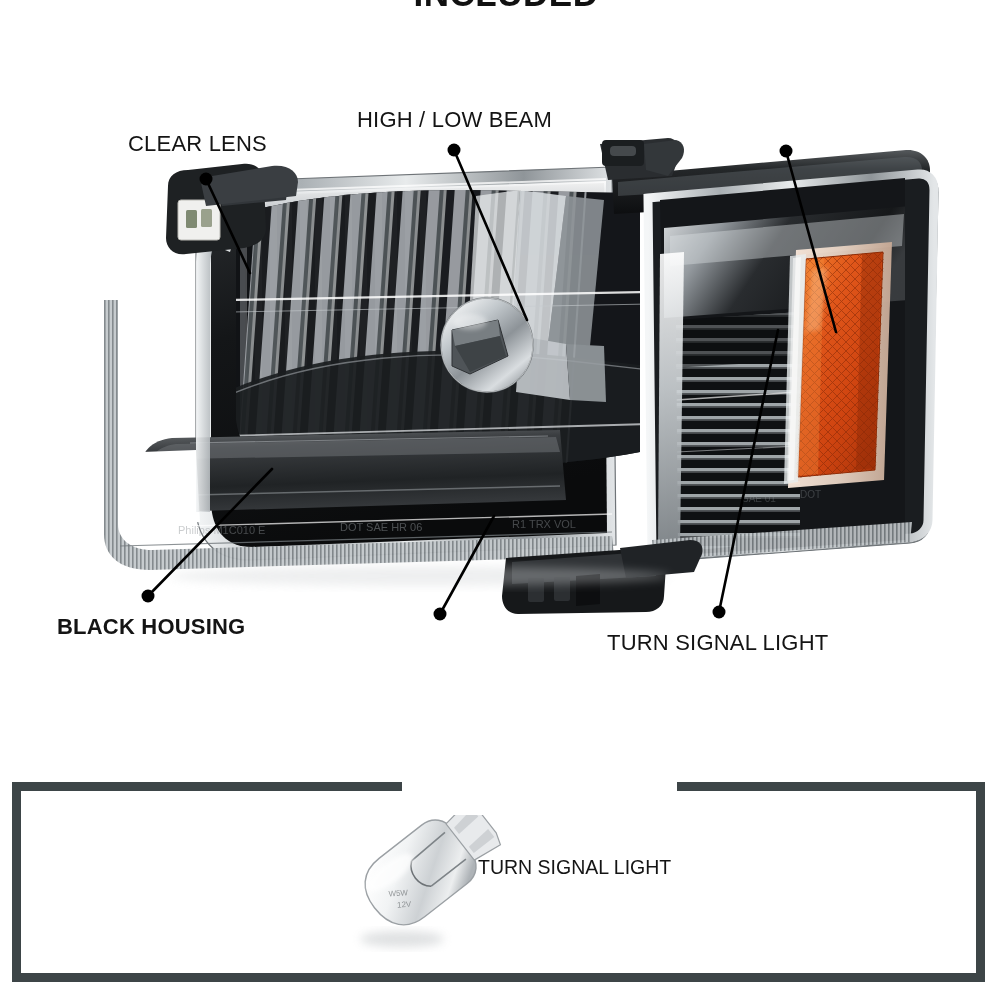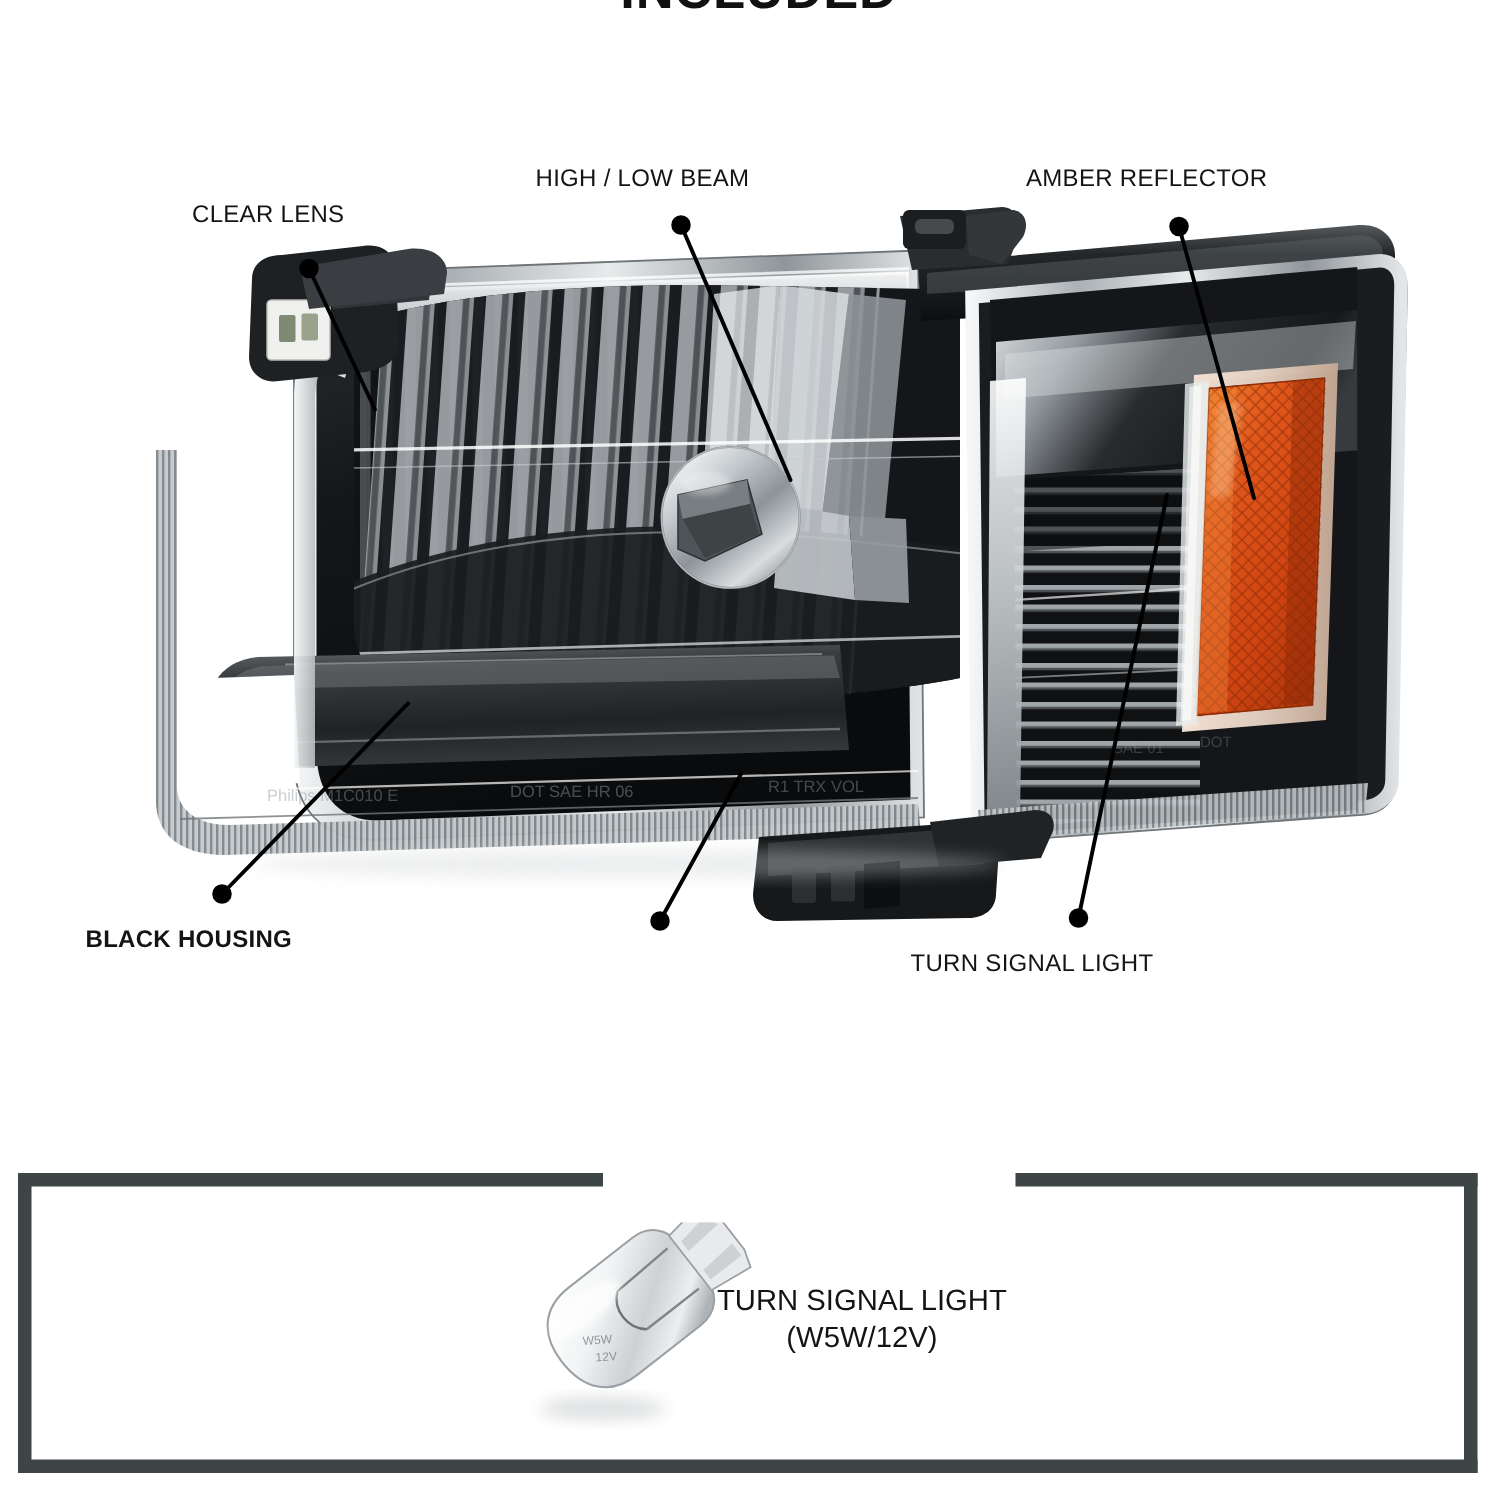--- a/index.html
+++ b/index.html
@@ -23,21 +23,21 @@
   }
   .diagram-svg {
     position: absolute;
     left: 0; top: 0;
     width: 1000px;
     height: 1000px;
   }
   .callout-label {
     position: absolute;
     font-family: "Liberation Sans", sans-serif;
-    font-size: 16px;
+    font-size: 22px;
     font-weight: 400;
     letter-spacing: 0.2px;
     color: #141414;
     white-space: nowrap;
     line-height: 23px;
   }
   .callout-label.two-line { white-space: normal; }
 
   
   #included-panel {
@@ -387,21 +387,20 @@
       <circle cx="148" cy="596" r="6.5"></circle>
       <circle cx="440" cy="614" r="6.5"></circle>
       <circle cx="719" cy="612" r="6.5"></circle>
     </g>
   </svg>
 
   <div class="callout-label" style="left:128px; top:132px;">CLEAR LENS</div>
 
   <div class="callout-label" style="left:357px; top:108px;">HIGH / LOW BEAM</div>
 
-  <div class="callout-label" style="left:684px; top:108px;">AMBER REFLECTOR</div>
 
   <div class="callout-label" style="left:57px; top:615px;font-weight:bold;">BLACK HOUSING</div>
 
 
   <div class="callout-label two-line" style="left:607px; top:631px; width:300px;">
     <div>TURN SIGNAL LIGHT</div>
   </div>
 
   <div id="included-panel">
     <div class="inc-frame-top-l"></div>
@@ -441,16 +440,15 @@
 
       <g opacity="0.55" fill="#4a4f52" font-family="Liberation Sans, sans-serif" font-size="8">
         <text x="56" y="66" transform="rotate(34 56 66)">W5W</text>
         <text x="56" y="80" transform="rotate(34 56 80)">12V</text>
       </g>
     </g>
   </svg>
 
   <div class="bulb-caption">
     <div>TURN SIGNAL LIGHT</div>
-    <div>(W5W/12V)</div>
   </div>
 
 </div>
 
 </body></html>

